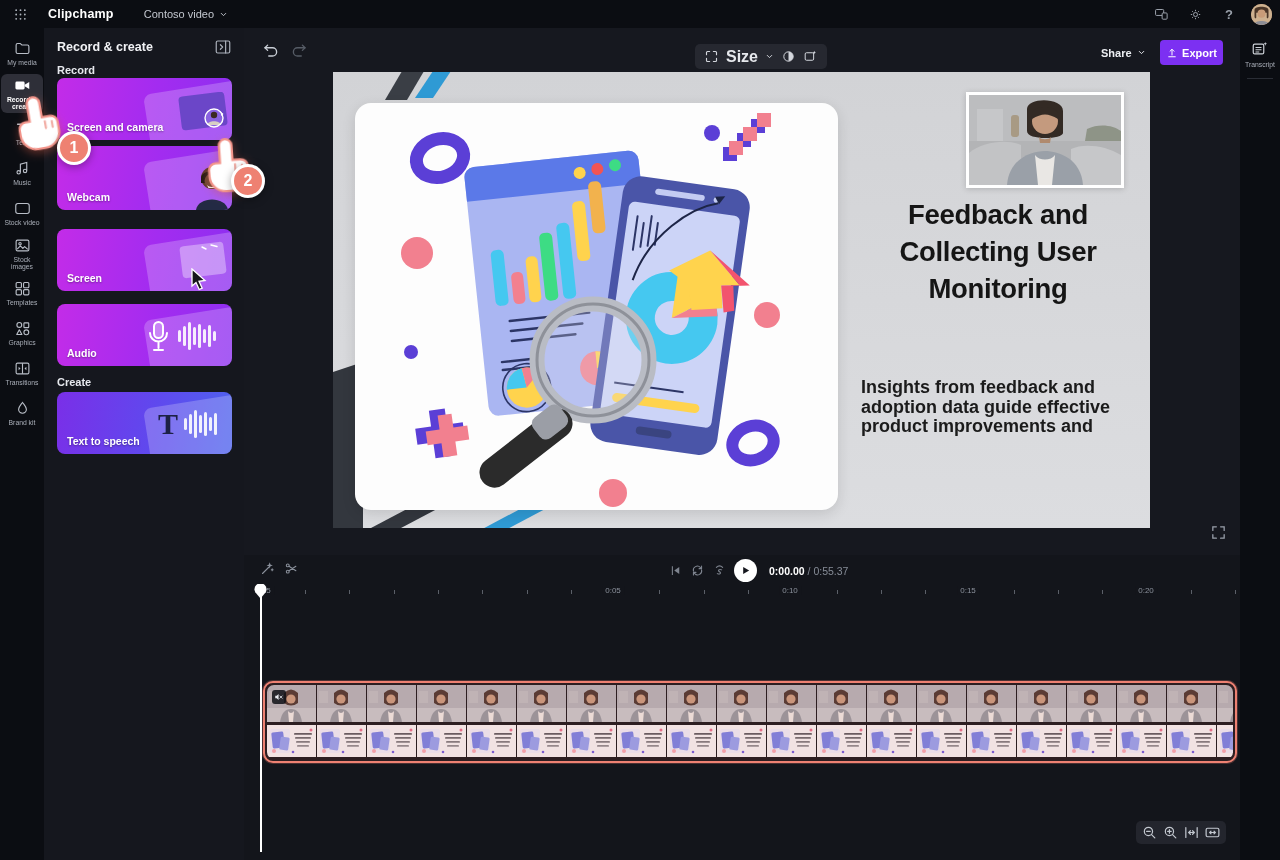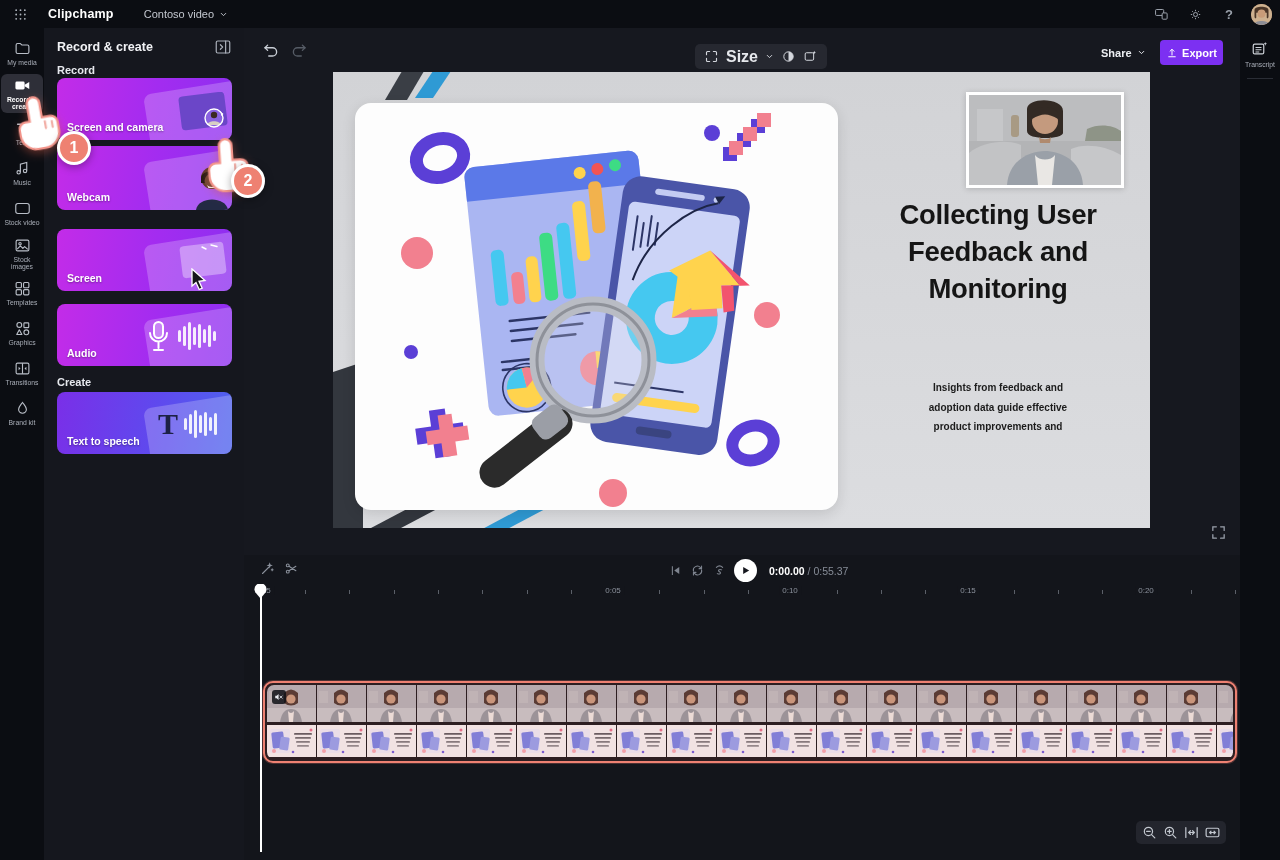--- a/index.html
+++ b/index.html
@@ -53,21 +53,21 @@
   .export-btn{position:absolute;left:916px;top:12px;width:63px;height:25px;background:var(--accent,#7c30f2);border-radius:4px;display:flex;align-items:center;justify-content:center;gap:4px;font-size:11px;font-weight:bold;color:#fff;}
   .export-btn .ic{width:12px;height:12px;}
   .fullscreen{position:absolute;left:966px;top:496px;width:17px;height:17px;color:#9aa0ab;}
 
   
   .slide{position:absolute;left:89px;top:44px;width:817px;height:456px;background:linear-gradient(180deg,#d2d3d6,#dcdde0);overflow:hidden;}
   .slide .white-card{position:absolute;left:22px;top:31px;width:483px;height:407px;background:#fdfdfd;border-radius:16px;box-shadow:0 4px 14px rgba(0,0,0,.12);}
   .deco{position:absolute;}
   .webcam{position:absolute;left:633px;top:20px;width:158px;height:96px;background:#fff;padding:3px;box-shadow:0 1px 6px rgba(0,0,0,.18);}
   .slide-title{position:absolute;left:508px;top:124px;width:314px;text-align:center;font-size:27.5px;line-height:37px;font-weight:bold;color:#151515;letter-spacing:-.3px;}
-  .slide-body{position:absolute;left:528px;top:306px;width:274px;text-align:center;font-size:10px;line-height:19.5px;font-weight:bold;color:#1b1b1b;}
+  .slide-body{position:absolute;left:528px;top:306px;width:274px;text-align:left;font-size:18px;line-height:19.5px;font-weight:bold;color:#1b1b1b;}
 
   
   .rail{position:absolute;left:1240px;top:28px;width:40px;height:832px;background:#0b0d12;display:flex;flex-direction:column;align-items:center;padding-top:12px;z-index:6;}
   .rail .ic{width:18px;height:18px;color:#cdd1d8;}
   .rail .lbl{font-size:6.8px;color:#a9aeb8;margin-top:3px;}
   .rail .divider{width:26px;height:1px;background:#2a2d35;margin-top:10px;}
 
   
   .timeline{position:absolute;left:244px;top:555px;width:996px;height:305px;background:#13151b;z-index:3;}
   .tl-tools{position:absolute;left:16px;top:6px;display:flex;gap:9px;color:#8b919c;}
@@ -234,21 +234,21 @@
       <span class="ic collapse-ic">
         <svg viewBox="0 0 24 24" fill="none" stroke="currentColor" stroke-width="1.6" stroke-linecap="round" stroke-linejoin="round">
             <rect x="3" y="4" width="18" height="16" rx="2"></rect>
             <path d="M15.5 4v16"></path>
             <path d="M8.5 9l3 3-3 3"></path>
           </svg>
       </span>
     </div>
     <span class="sect-label" style="top:36px;">Record</span>
 
-    <div class="card" style="top:50px;height:62px;">
+    <div class="card" style="top:50px;height:62px;border-radius:7px;">
       <div class="card-grad"></div>
       <div class="card-art"></div>
       <svg class="art" style="right:2px;top:14px;" width="52" height="44" viewBox="0 0 52 44">
         <rect x="2" y="2" width="46" height="34" rx="4" fill="#6b46c8" transform="rotate(-7 25 19)"></rect>
         <circle cx="36" cy="26" r="9" fill="#8a63e0"></circle>
           <circle cx="36" cy="23" r="3.2" fill="#3b2a20"></circle>
           <path d="M29 33c1-5 13-5 14 0z" fill="#d8cfc4"></path>
           <circle cx="36" cy="26" r="9" fill="none" stroke="#fff" stroke-width="1.4"></circle>
         <path d="M43 20l2.5 2-2.5 2z" fill="#fff"></path>
       </svg>
@@ -492,22 +492,22 @@
           <path d="M58 14c0-12 36-12 36 2v22c0 6-36 8-36-2z" fill="#332a24"></path>
           <circle cx="76" cy="26" r="13" fill="#c49a7e"></circle>
           <path d="M63 18c2-8 24-8 26 0v6c-10-6-16-6-26 0z" fill="#332a24"></path>
           <path d="M70 42c2 3 10 3 12 0l-1 6h-10z" fill="#b08a6e"></path>
           <path d="M38 90c2-26 24-34 38-34s36 8 38 34z" fill="#9aa0a8"></path>
           <path d="M66 60c4 6 16 6 20 0l-3 30H69z" fill="#e9e7e4"></path>
         </svg>
       </div>
 
       <div class="slide-title">
+        <div>Feedback and</div>
         <div>Collecting User</div>
-        <div>Feedback and</div>
         <div>Monitoring</div>
       </div>
       <div class="slide-body">
         <div>Insights from feedback and</div>
         <div>adoption data guide effective</div>
         <div>product improvements and</div>
       </div>
     </div>
 
     <span class="ic fullscreen">

